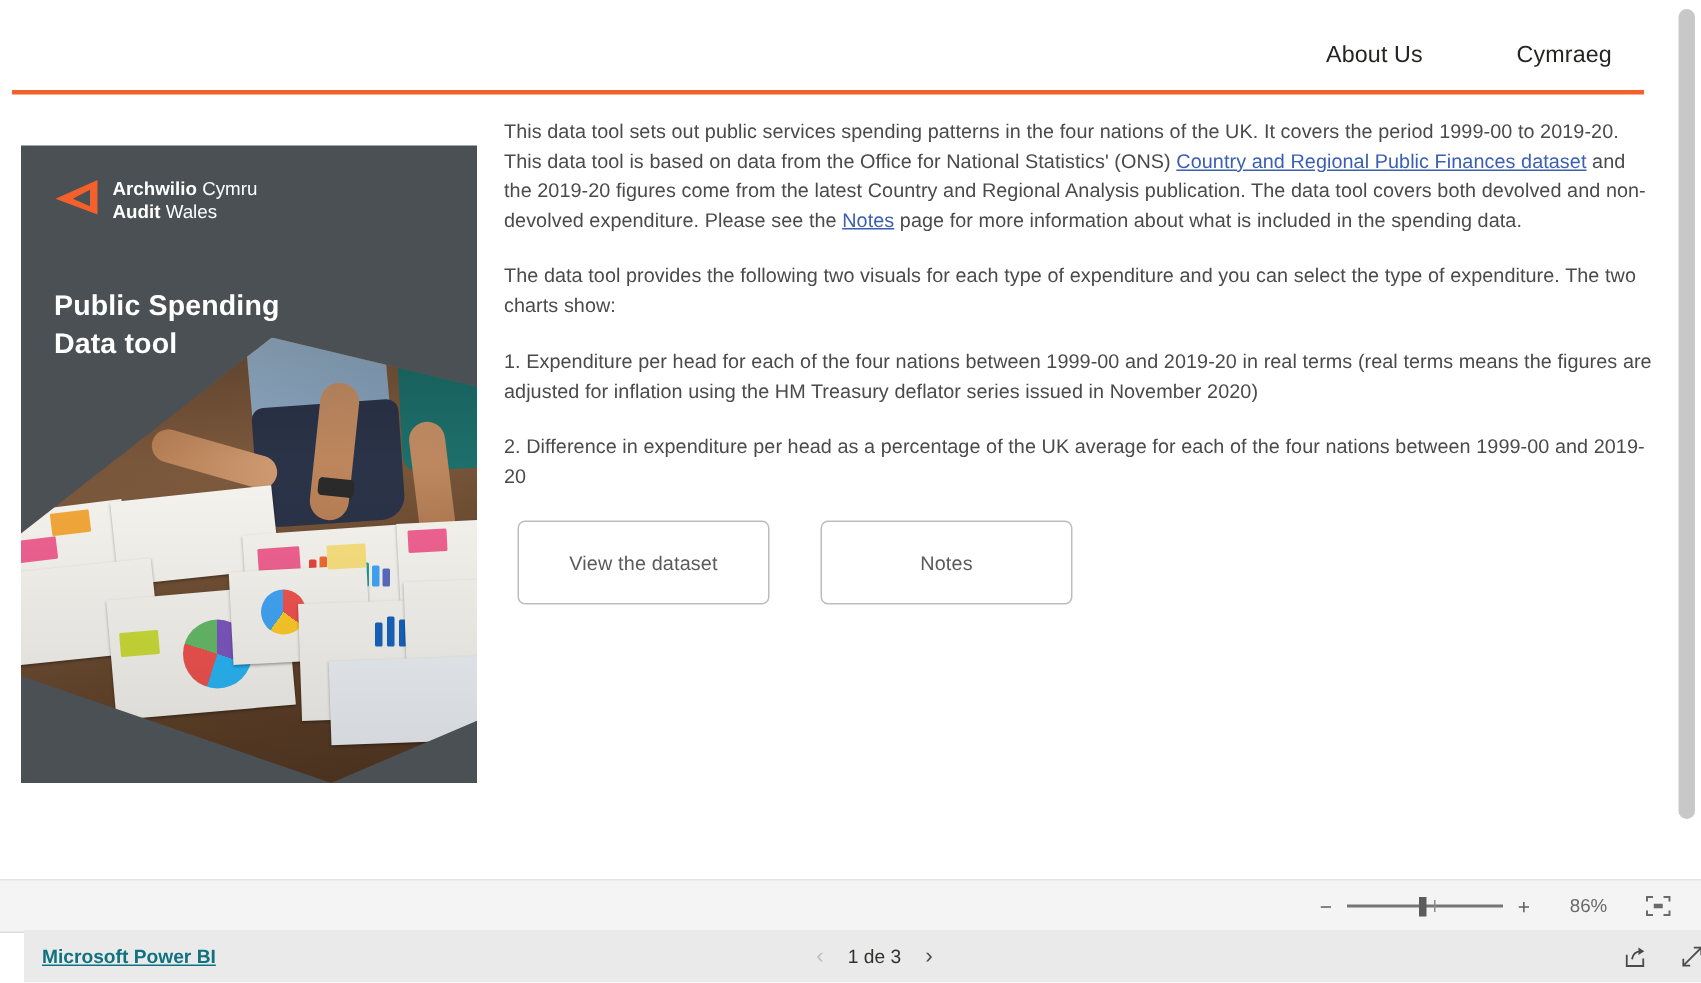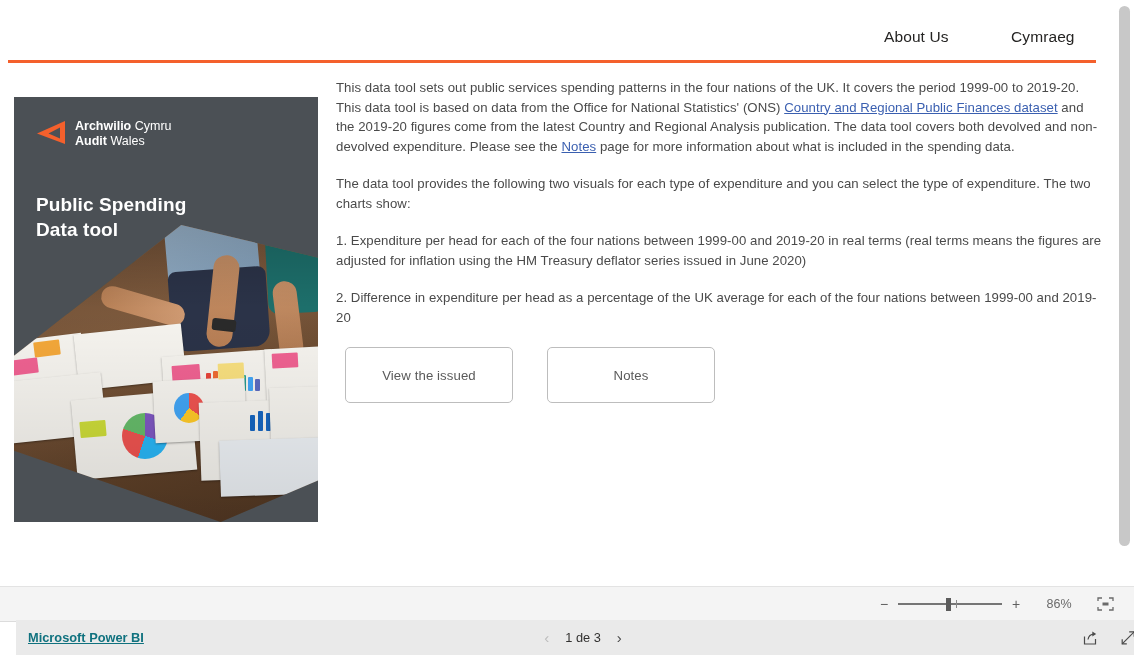--- a/index.html
+++ b/index.html
@@ -477,26 +477,26 @@
       <div class="paper" style="left:256px; top:162px; width:60px; height:58px; transform:rotate(-2deg);"></div>
       <div class="paper" style="left:206px; top:214px; width:104px; height:56px; transform:rotate(-2deg); background:#eef2f6;"></div>
 
       <div class="vignette"></div>
     </div>
   </div>
 
   <div id="intro-text">
     <p><span>This data tool sets out public services spending patterns in the four nations of the UK. It covers the period 1999-00 to 2019-20. This data tool is based on data from the Office for National Statistics' (ONS) </span><span class="inline-link">Country and Regional Public Finances dataset</span><span> and the 2019-20 figures come from the latest Country and Regional Analysis publication. The data tool covers both devolved and non-devolved expenditure. Please see the </span><span class="inline-link">Notes</span><span> page for more information about what is included in the spending data.</span></p>
     <p>The data tool provides the following two visuals for each type of expenditure and you can select the type of expenditure. The two charts show:</p>
-    <p>1. Expenditure per head for each of the four nations between 1999-00 and 2019-20 in real terms (real terms means the figures are adjusted for inflation using the HM Treasury deflator series issued in June 2020)</p>
+    <p>1. Expenditure per head for each of the four nations between 1999-00 and 2019-20 in real terms (real terms means the figures are adjusted for inflation using the HM Treasury deflator series issued in November 2020)</p>
     <p>2. Difference in expenditure per head as a percentage of the UK average for each of the four nations between 1999-00 and 2019-20</p>
   </div>
 
   <div id="button-row">
-    <div class="report-button">View the issued</div>
+    <div class="report-button">View the dataset</div>
     <div class="report-button">Notes</div>
   </div>
 
   <div id="page-scrollbar">
     <div class="thumb"></div>
   </div>
 </div>
 
 <div id="zoom-bar">
   <div id="zoom-controls">

